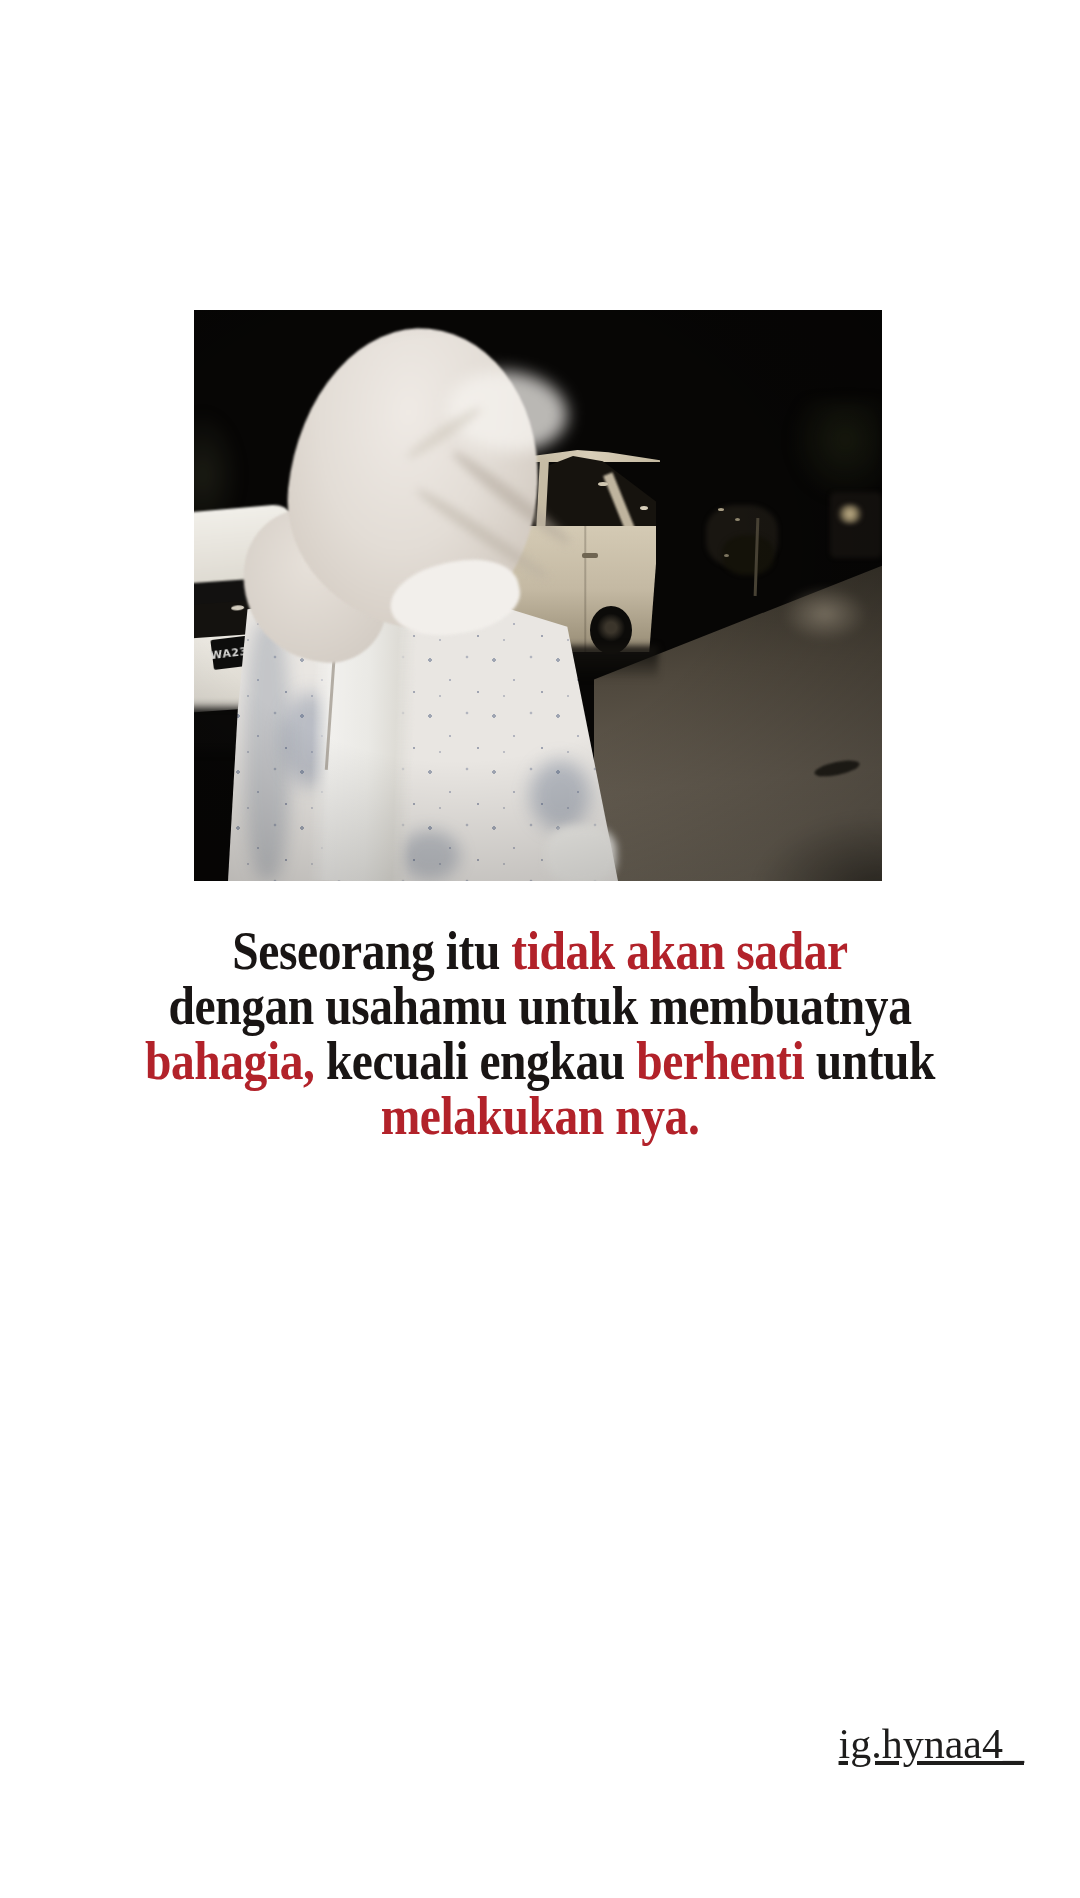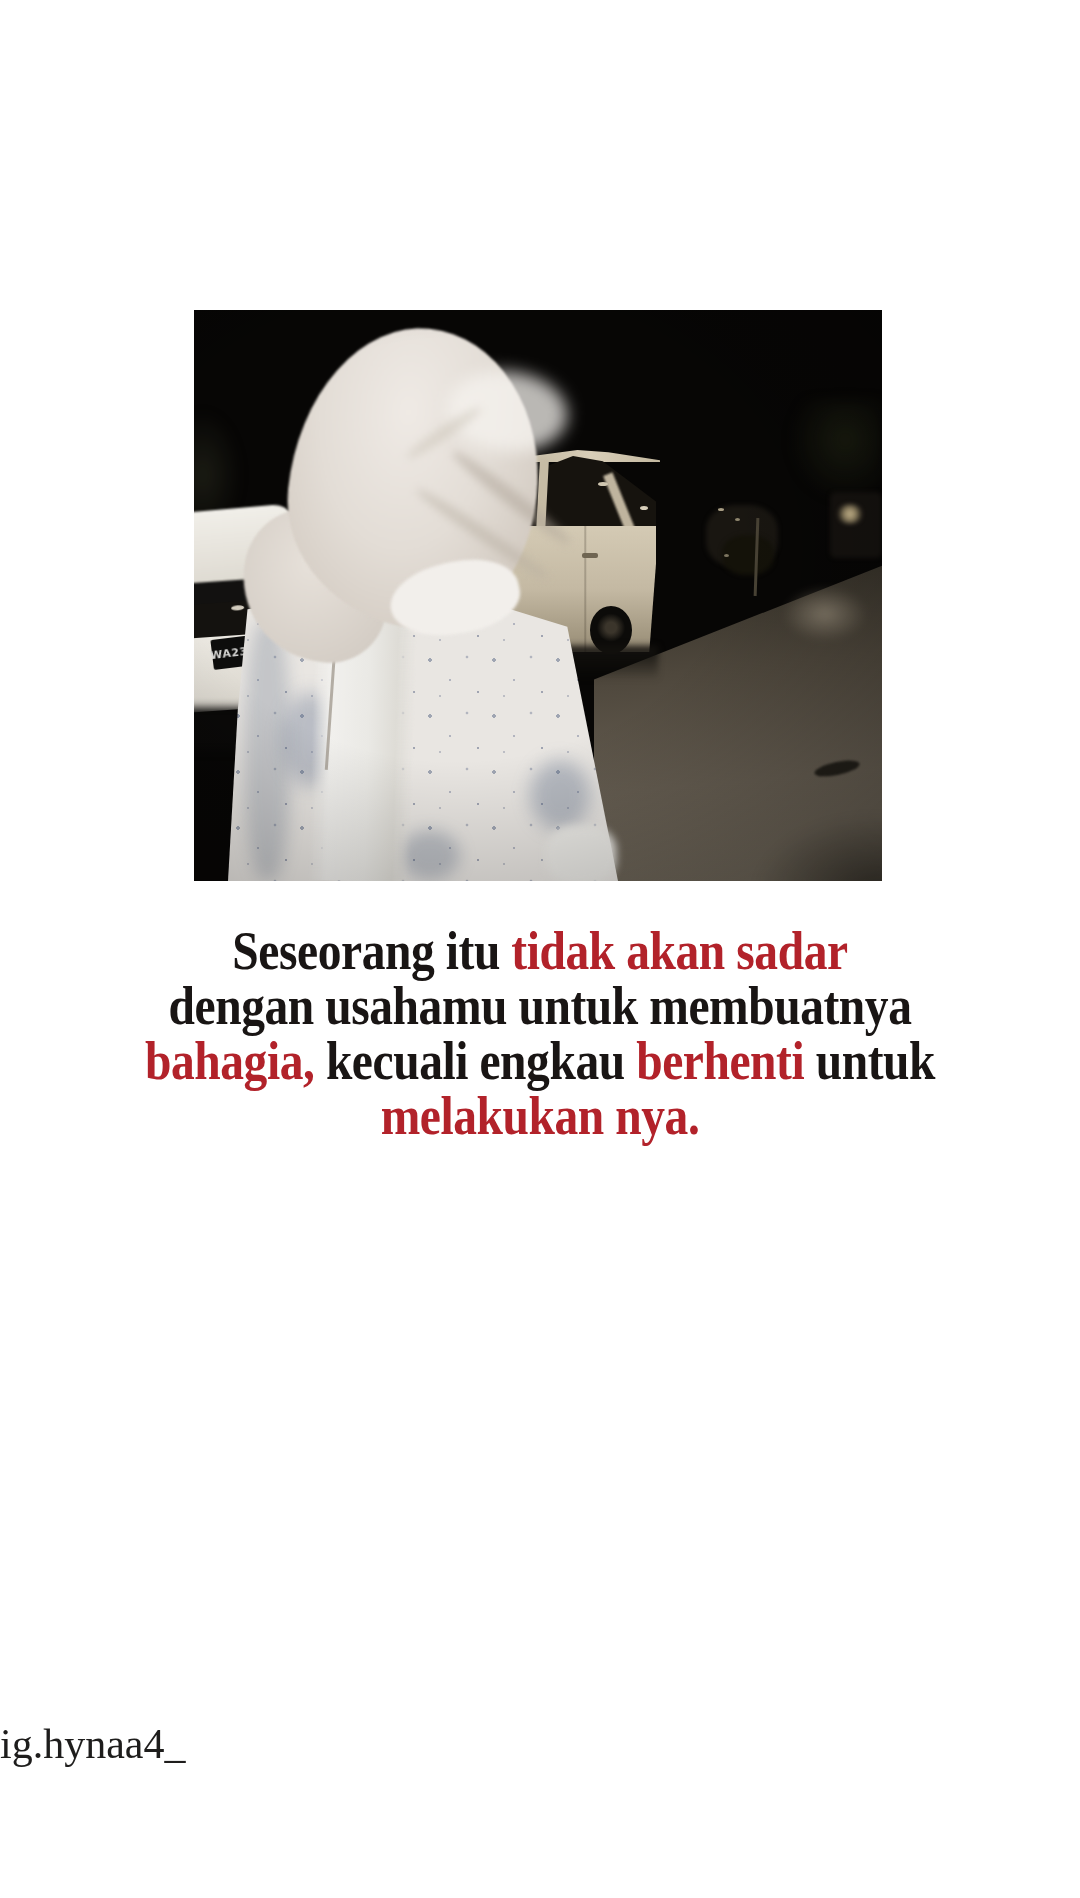--- a/index.html
+++ b/index.html
@@ -117,23 +117,23 @@
     border-radius:50% 50% 45% 55%;transform:rotate(-12deg);filter:blur(1.6px);}
   .vignette{left:0;top:0;width:688px;height:571px;
     background:radial-gradient(ellipse at 38% 42%,rgba(0,0,0,0) 45%,rgba(0,0,0,.3) 98%);}
   
   .quote{position:absolute;left:0;top:924px;width:1080px;text-align:center;
     font-family:"Liberation Serif","DejaVu Serif",serif;font-weight:bold;
     font-size:54px;line-height:55px;letter-spacing:-.5px;color:#191514;
     transform:scaleX(.88);transform-origin:50% 0;}
   .quote .red{color:#b2222a;}
   
-  .watermark{position:absolute;left:0;top:1722px;width:1024px;text-align:left;
+  .watermark{position:absolute;left:0;top:1722px;width:1024px;text-align:right;
     font-family:"Liberation Serif","DejaVu Serif",serif;font-size:42px;line-height:44px;
-    color:#1e1d1c;}
+    color:#1e1d1c;text-decoration:underline;}
 </style>
 </head>
 <body>
 
 <div class="photo">
   <div class="foliage-left"></div>
   <div class="foliage-right"></div>
 
   <div class="road"></div>
   <div class="road-light-patch"></div>

